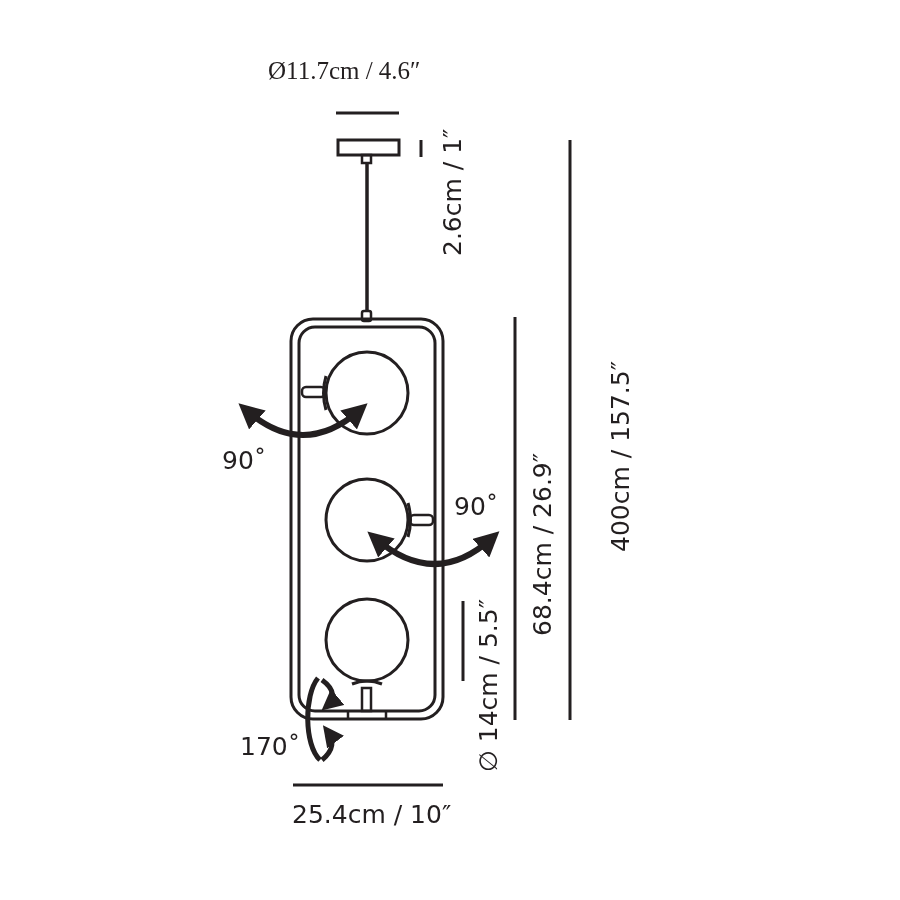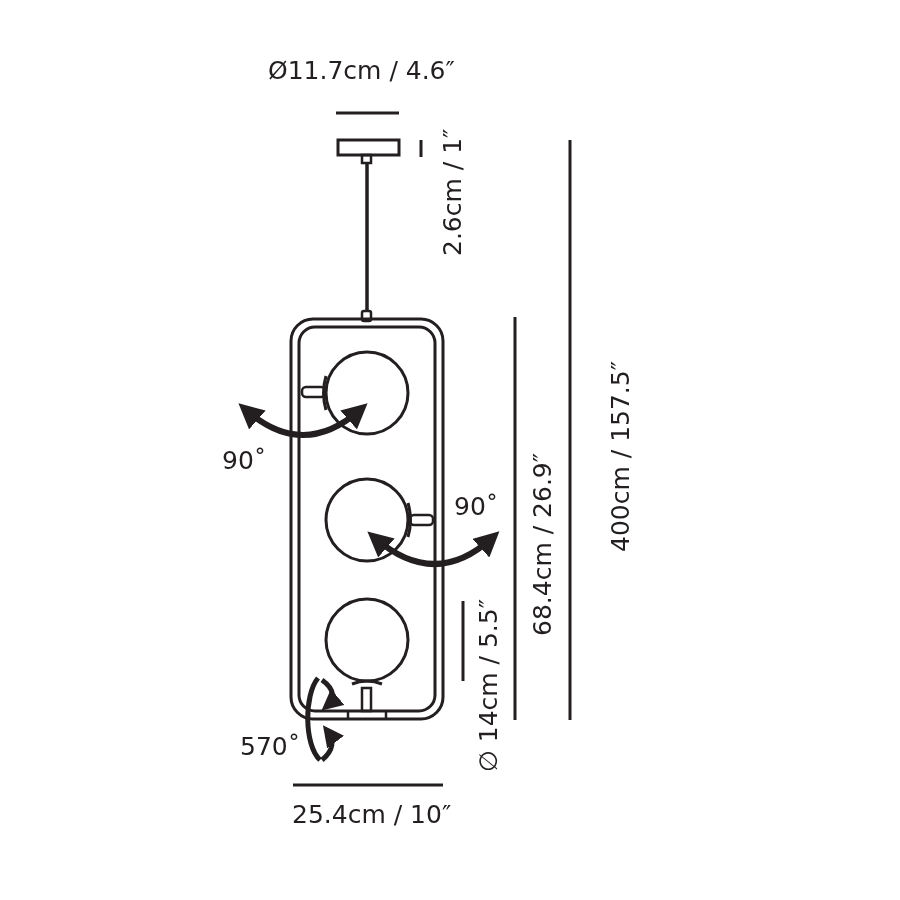--- a/index.html
+++ b/index.html
@@ -56,21 +56,21 @@
     <line x1="463" y1="601" x2="463" y2="681" stroke-width="3"></line>
 
     <line x1="515" y1="317" x2="515" y2="720" stroke-width="3"></line>
 
     <line x1="570" y1="140" x2="570" y2="720" stroke-width="3"></line>
 
     <line x1="293" y1="785" x2="443" y2="785" stroke-width="3"></line>
   </g>
 </svg>
 
-<div class="lbl" style="left:268px;top:58px;">Ø11.7cm / 4.6″</div>
+<div class="lbl" style="left:268px;top:58px;font-family:Liberation Serif, serif;">Ø11.7cm / 4.6″</div>
 <div class="vlbl" style="left:440px;top:256px;">2.6cm / 1″</div>
 <div class="vlbl" style="left:608px;top:552px;">400cm / 157.5″</div>
 <div class="vlbl" style="left:530px;top:636px;">68.4cm / 26.9″</div>
 <div class="vlbl" style="left:476px;top:772px;">∅ 14cm / 5.5″</div>
 <div class="lbl" style="left:284px;top:802px;margin-left:8px;">25.4cm / 10″</div>
 <div class="lbl" style="left:222px;top:448px;">90˚</div>
 <div class="lbl" style="left:454px;top:494px;">90˚</div>
-<div class="lbl" style="left:240px;top:734px;">570˚</div>
+<div class="lbl" style="left:240px;top:734px;">170˚</div>
 
 </body></html>

